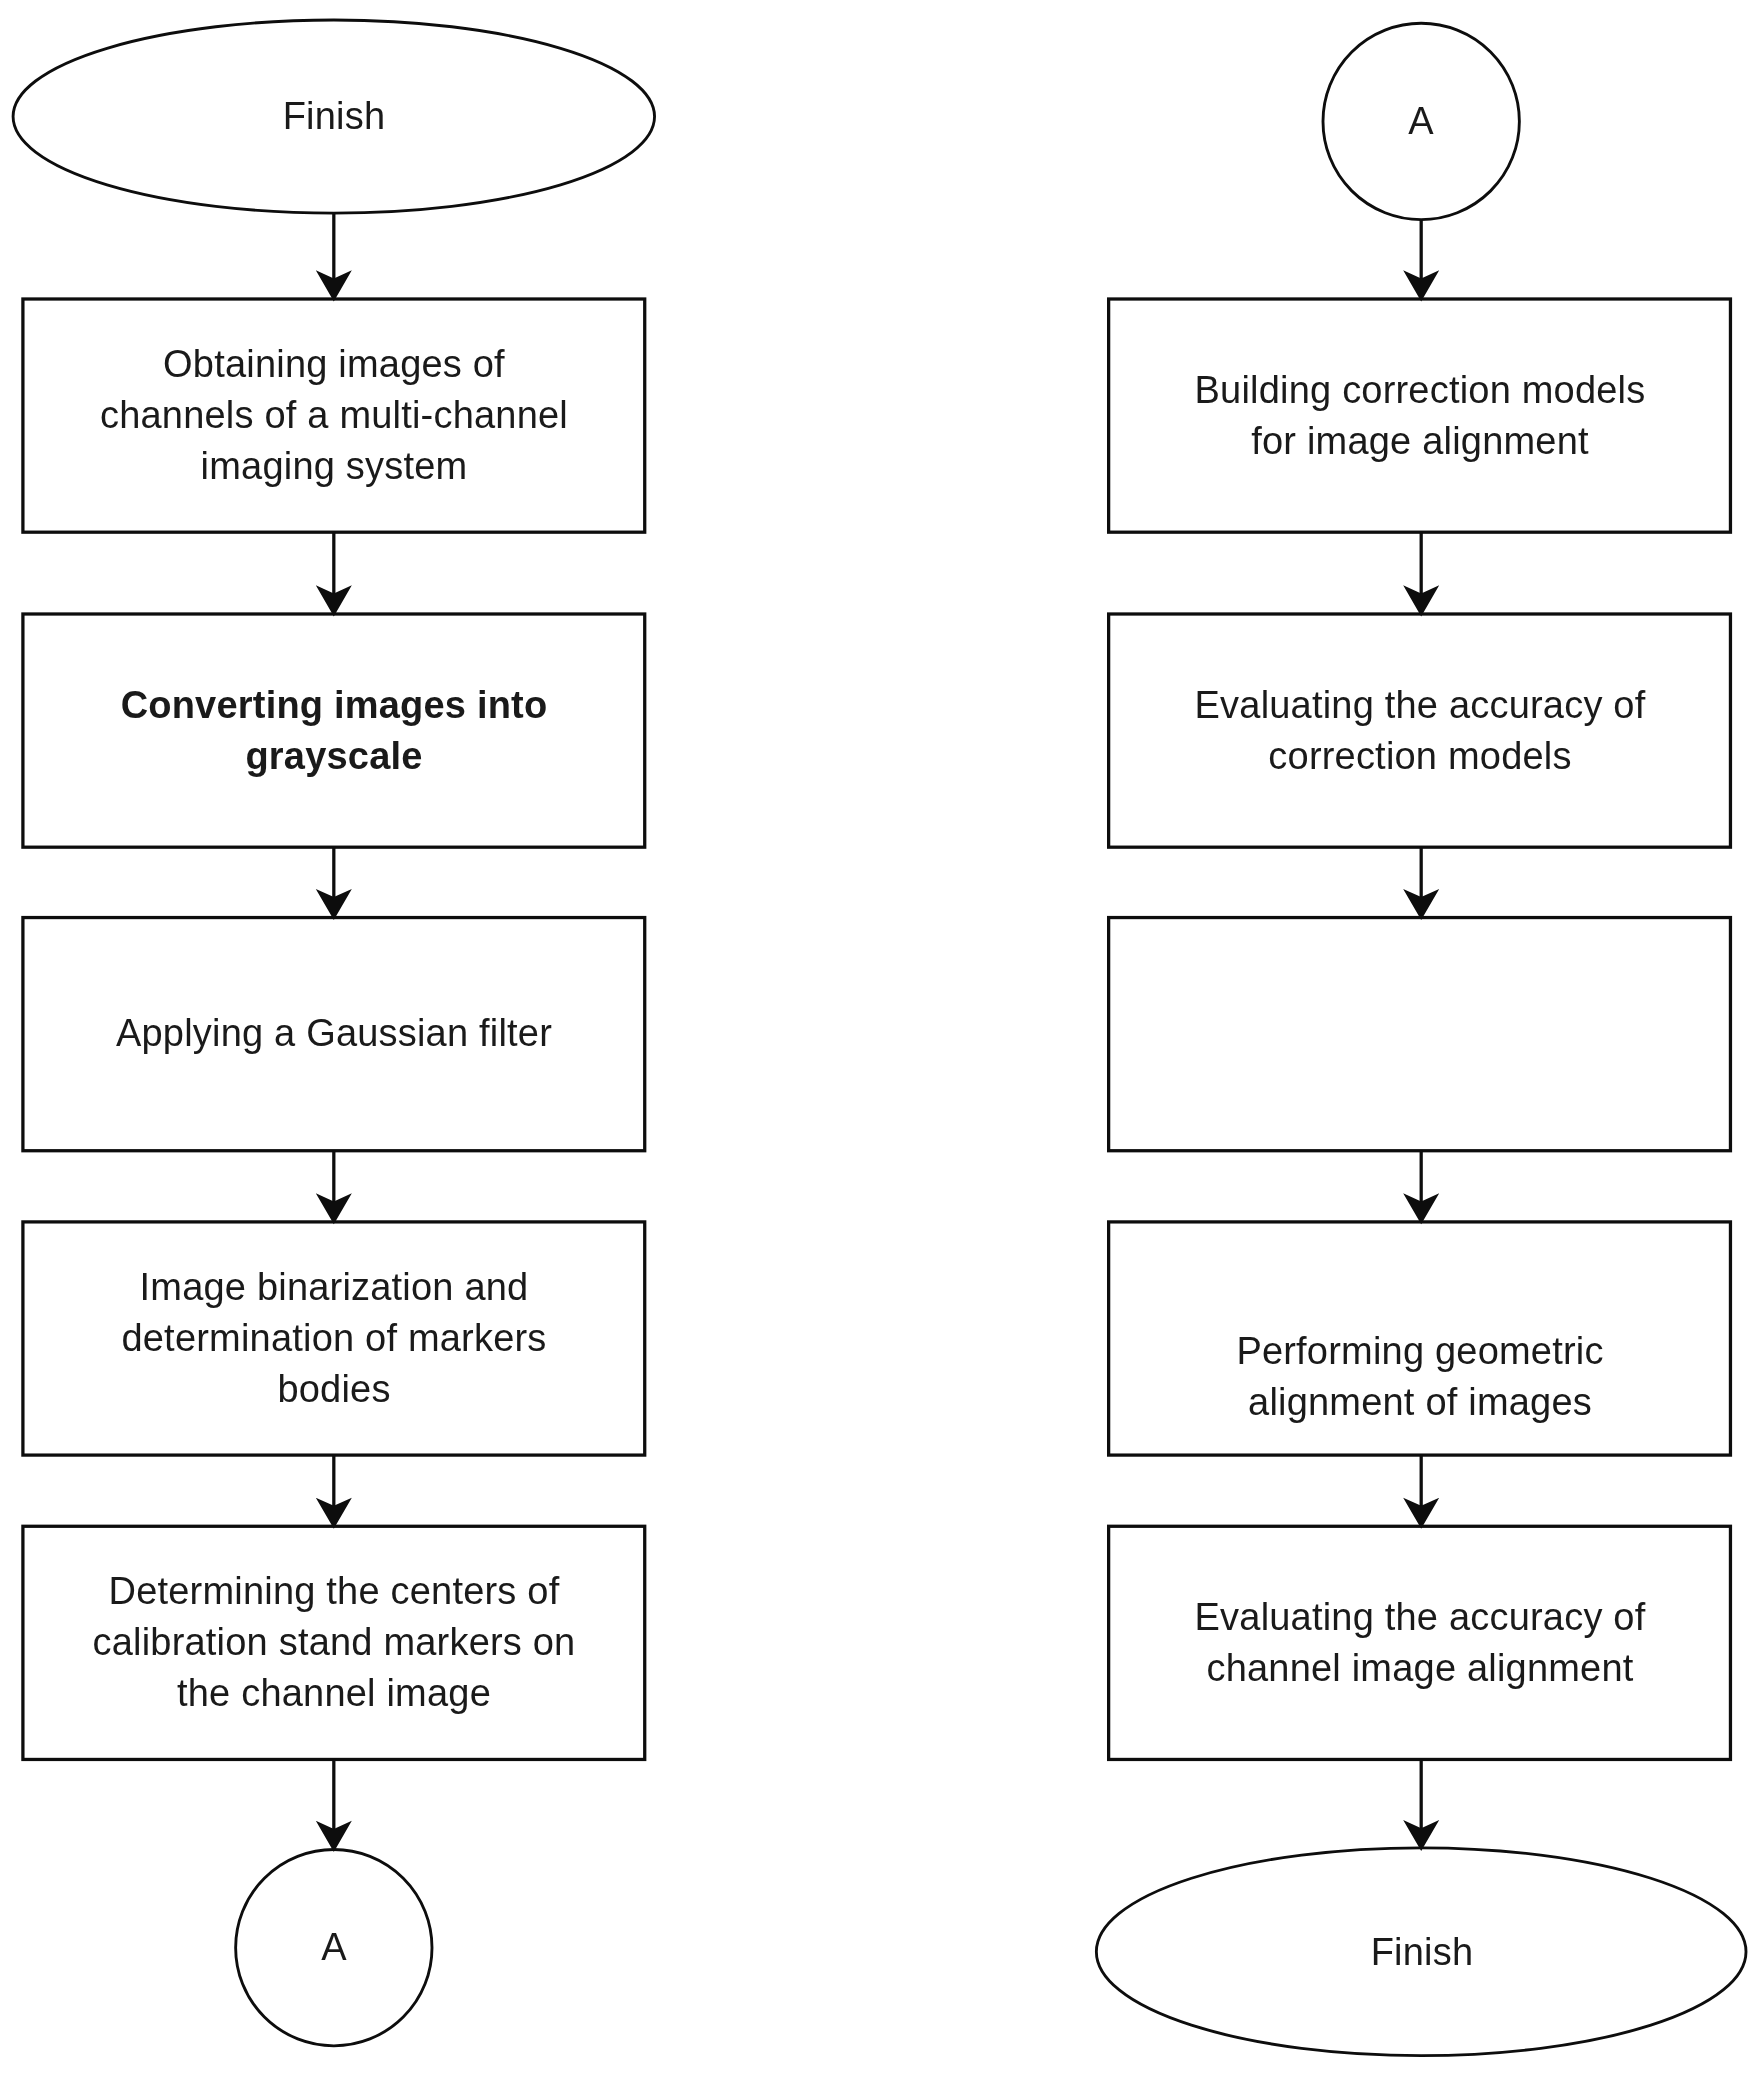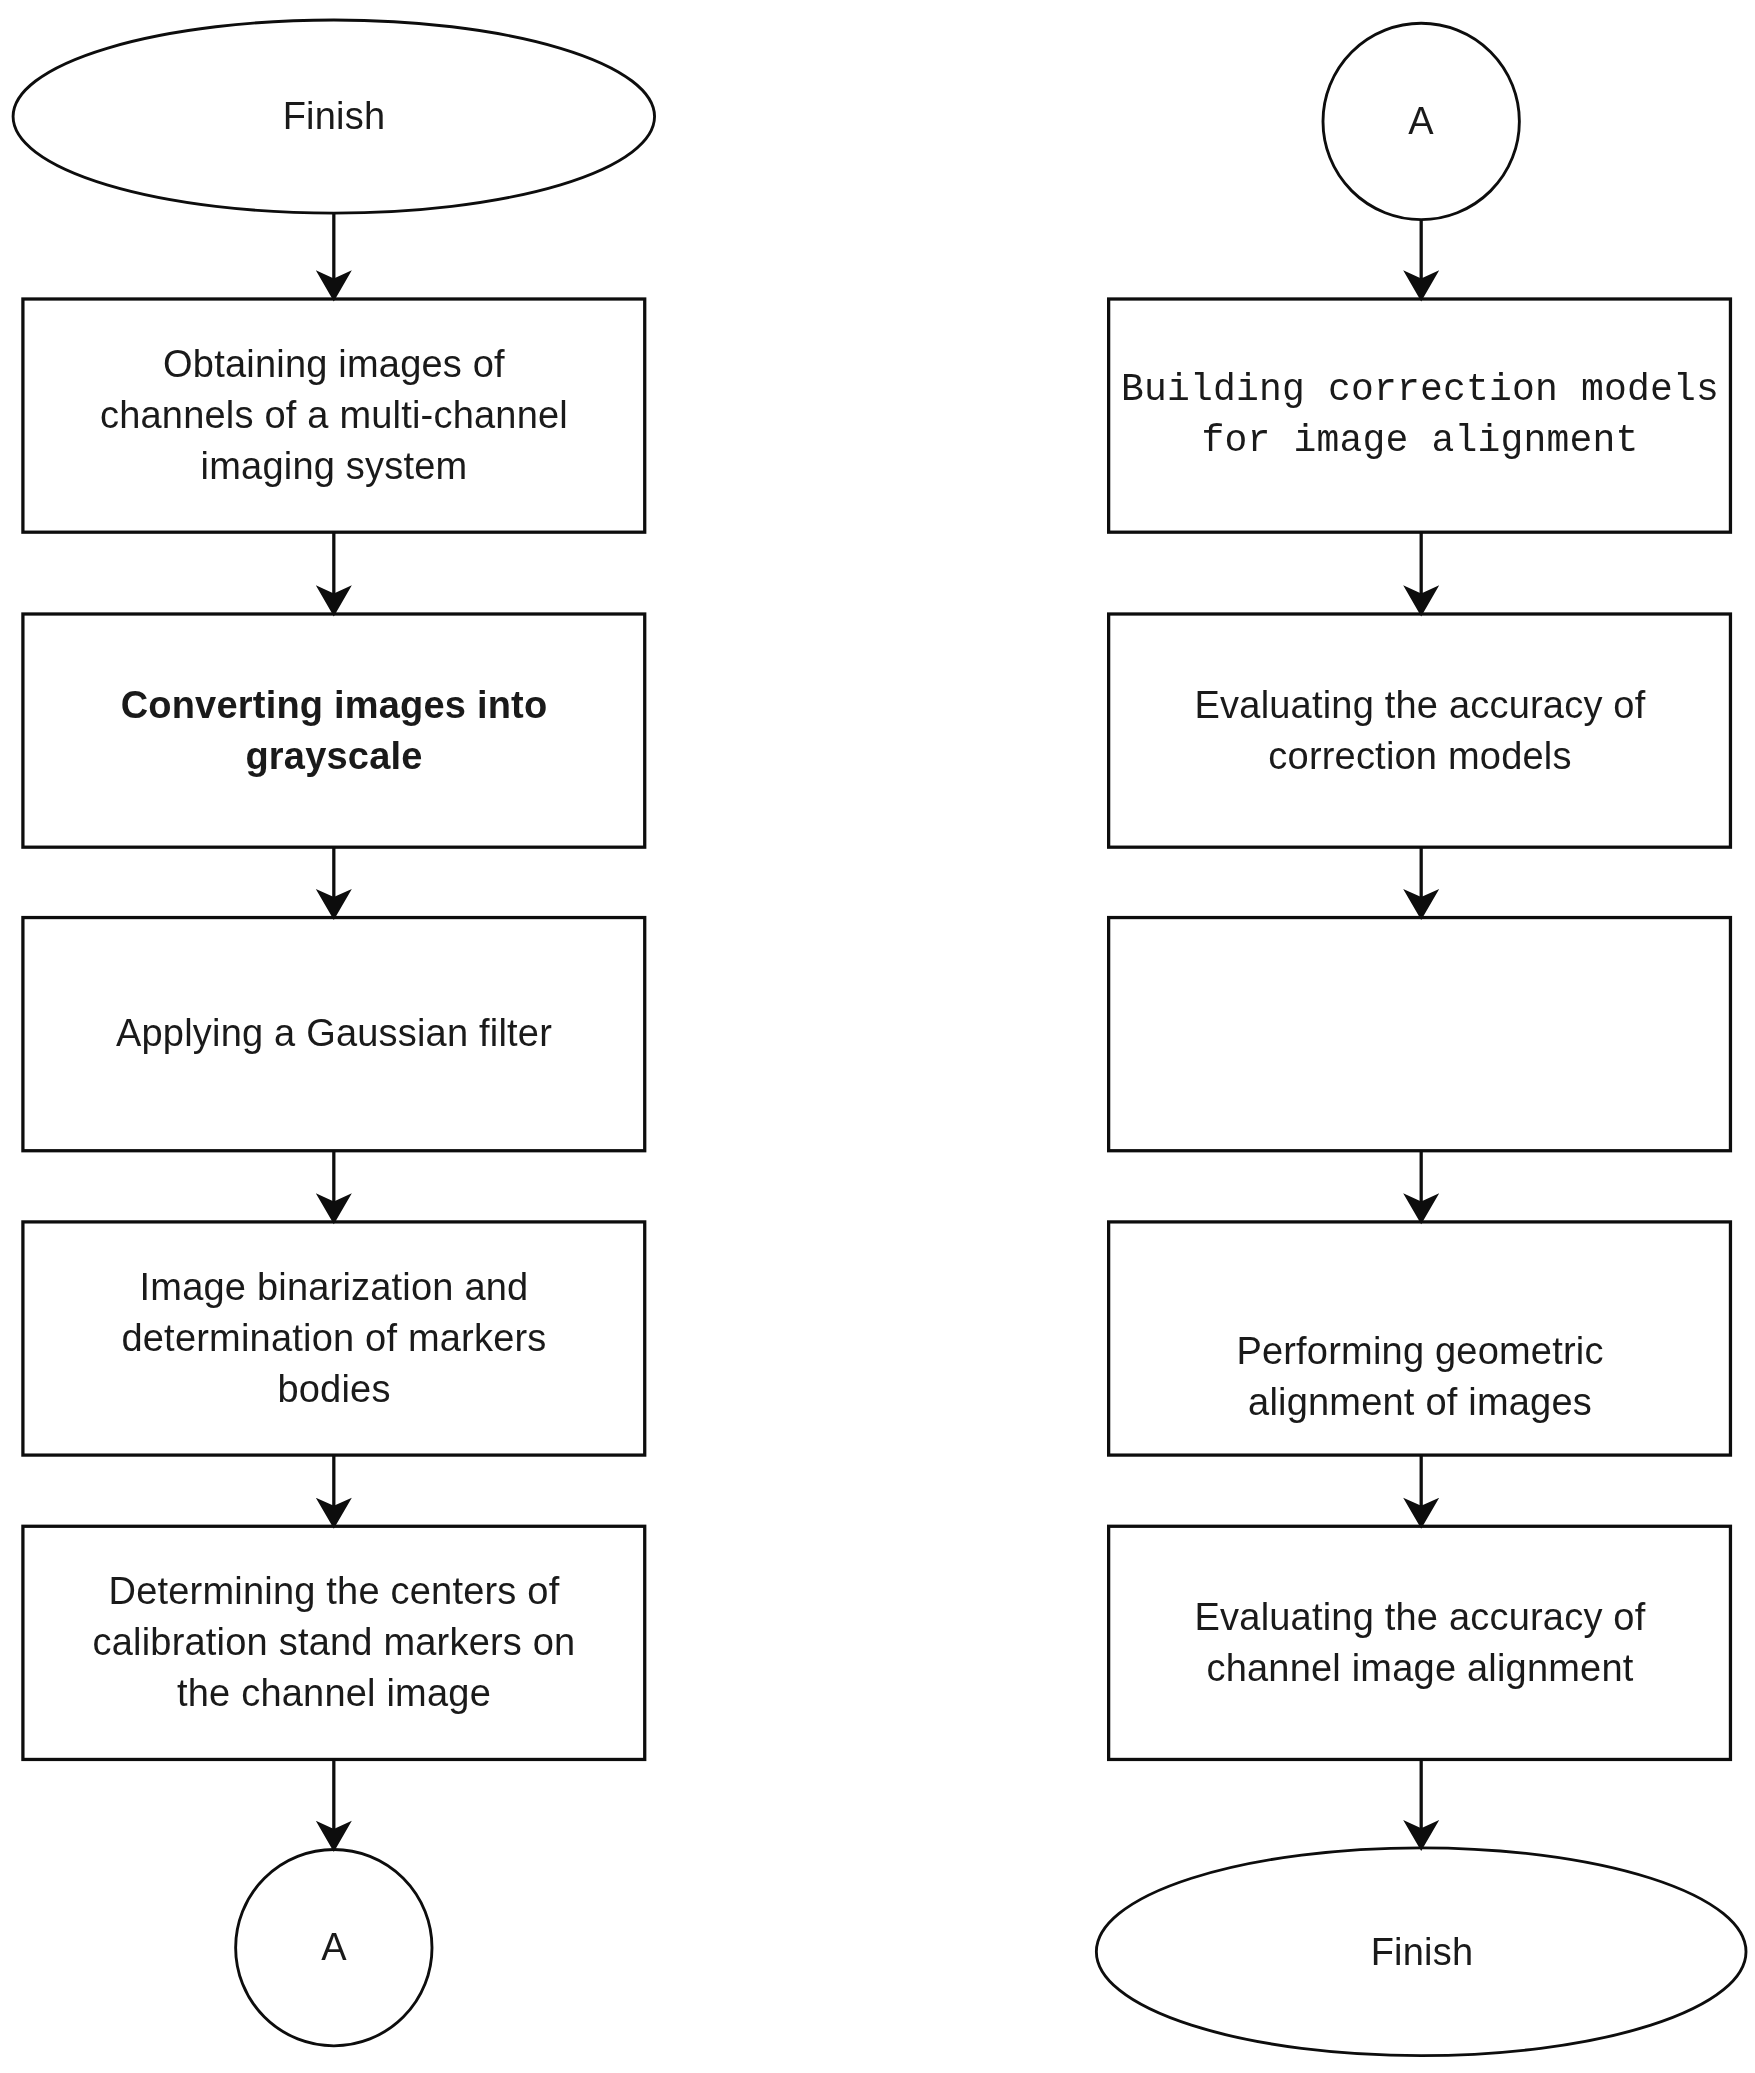--- a/index.html
+++ b/index.html
@@ -170,21 +170,21 @@
 bodies</div>
 
   <div class="node-label" style="left:23px;  top:1526px; width:622px; height:233px;">Determining the centers of
 calibration stand markers on
 the channel image</div>
 
   <div class="node-label connector-label" style="left:236px; top:1849px; width:196px; height:196px;">A</div>
 
   <div class="node-label connector-label" style="left:1323px; top:23px;  width:196px; height:196px;">A</div>
 
-  <div class="node-label" style="left:1109px; top:299px;  width:622px; height:233px;font-family:Liberation Mono, monospace;">Building correction models
+  <div class="node-label" style="left:1109px; top:299px;  width:622px; height:233px;">Building correction models
 for image alignment</div>
 
   <div class="node-label" style="left:1109px; top:614px;  width:622px; height:233px;">Evaluating the accuracy of
 correction models</div>
 
 
   <div class="node-label" style="left:1109px; top:1222px; width:622px; height:233px;margin-top:38px;">Performing geometric
 alignment of images</div>
 
   <div class="node-label" style="left:1109px; top:1526px; width:622px; height:233px;">Evaluating the accuracy of

